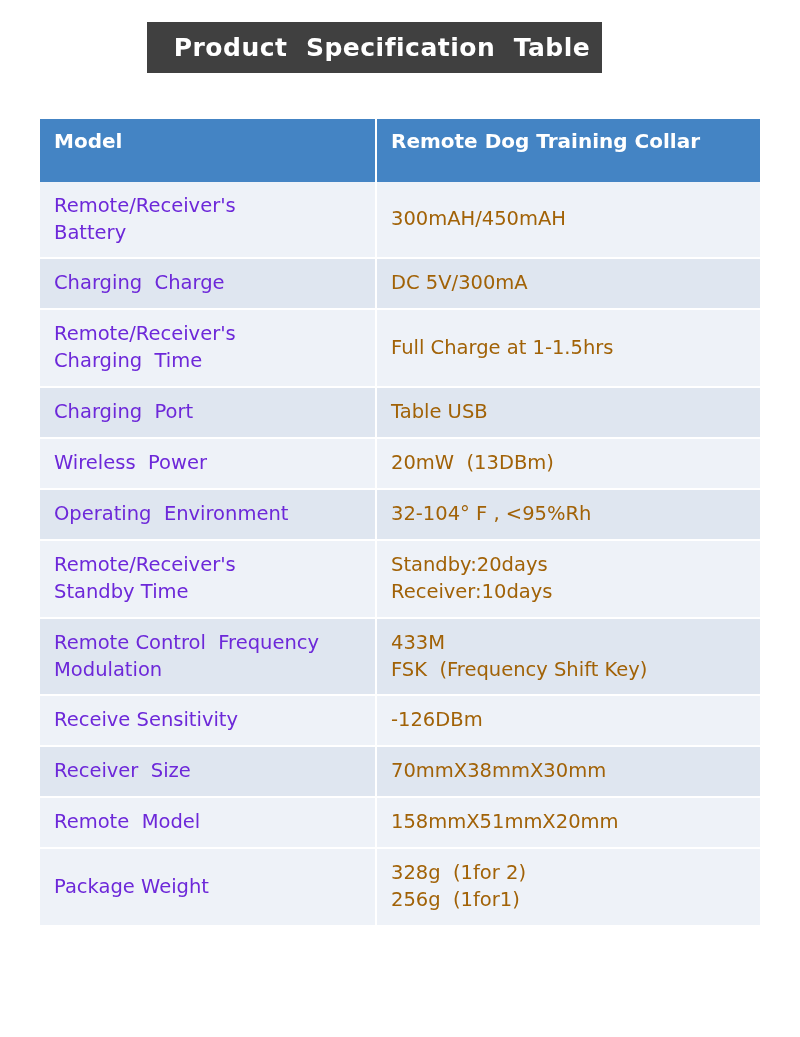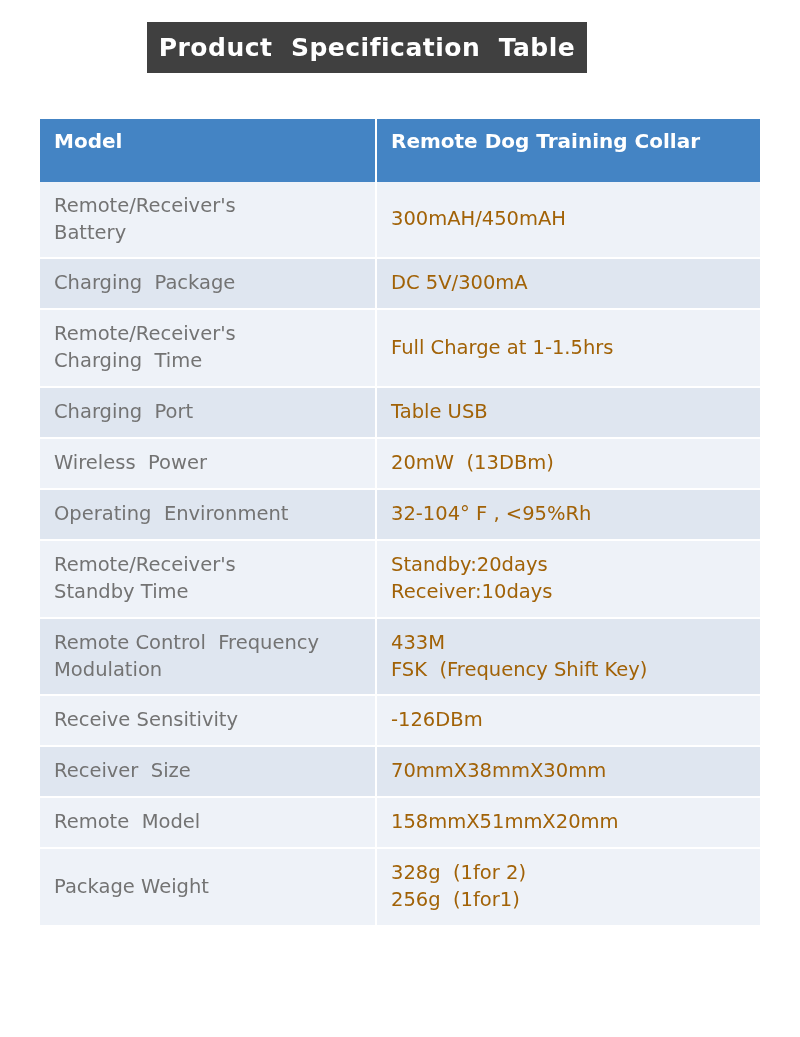--- a/index.html
+++ b/index.html
@@ -28,20 +28,21 @@
   .title-banner {
     position: absolute;
     left: 147px;
     top: 22px;
     width: 440px;
     height: 51px;
     background: #404040;
     display: flex;
     align-items: center;
     justify-content: center;
+    padding-left: 15px;
   }
   .title-text {
     color: #ffffff;
     font-size: 25px;
     font-weight: bold;
     letter-spacing: 0.5px;
     white-space: pre;
     font-family: "DejaVu Sans", sans-serif;
   }
 
@@ -79,21 +80,21 @@
   }
   .spec-table thead th.h1 {
     border-right: 2px solid #ffffff;
   }
 
   .spec-table tbody tr.odd td { background: #eef2f8; }
   .spec-table tbody tr.even td { background: #dfe6f0; }
 
   .spec-table tbody td.k {
     border-right: 2px solid #ffffff;
-    color: #737373;
+    color: #6d28d9;
   }
   .spec-table tbody td.v {
     color: #a16207;
   }
   .spec-table tbody tr td {
     border-bottom: 2px solid #ffffff;
   }
   .spec-table tbody tr:last-child td {
     border-bottom: none;
   }
@@ -124,21 +125,21 @@
           <td class="k">
             <span class="cellline">Remote/Receiver's</span>
             <span class="cellline">Battery</span>
           </td>
           <td class="v">
             <span class="cellline">300mAH/450mAH</span>
           </td>
         </tr>
         <tr class="even">
           <td class="k">
-            <span class="cellline">Charging  Package</span>
+            <span class="cellline">Charging  Charge</span>
           </td>
           <td class="v">
             <span class="cellline">DC 5V/300mA</span>
           </td>
         </tr>
         <tr class="odd">
           <td class="k">
             <span class="cellline">Remote/Receiver's</span>
             <span class="cellline">Charging  Time</span>
           </td>

